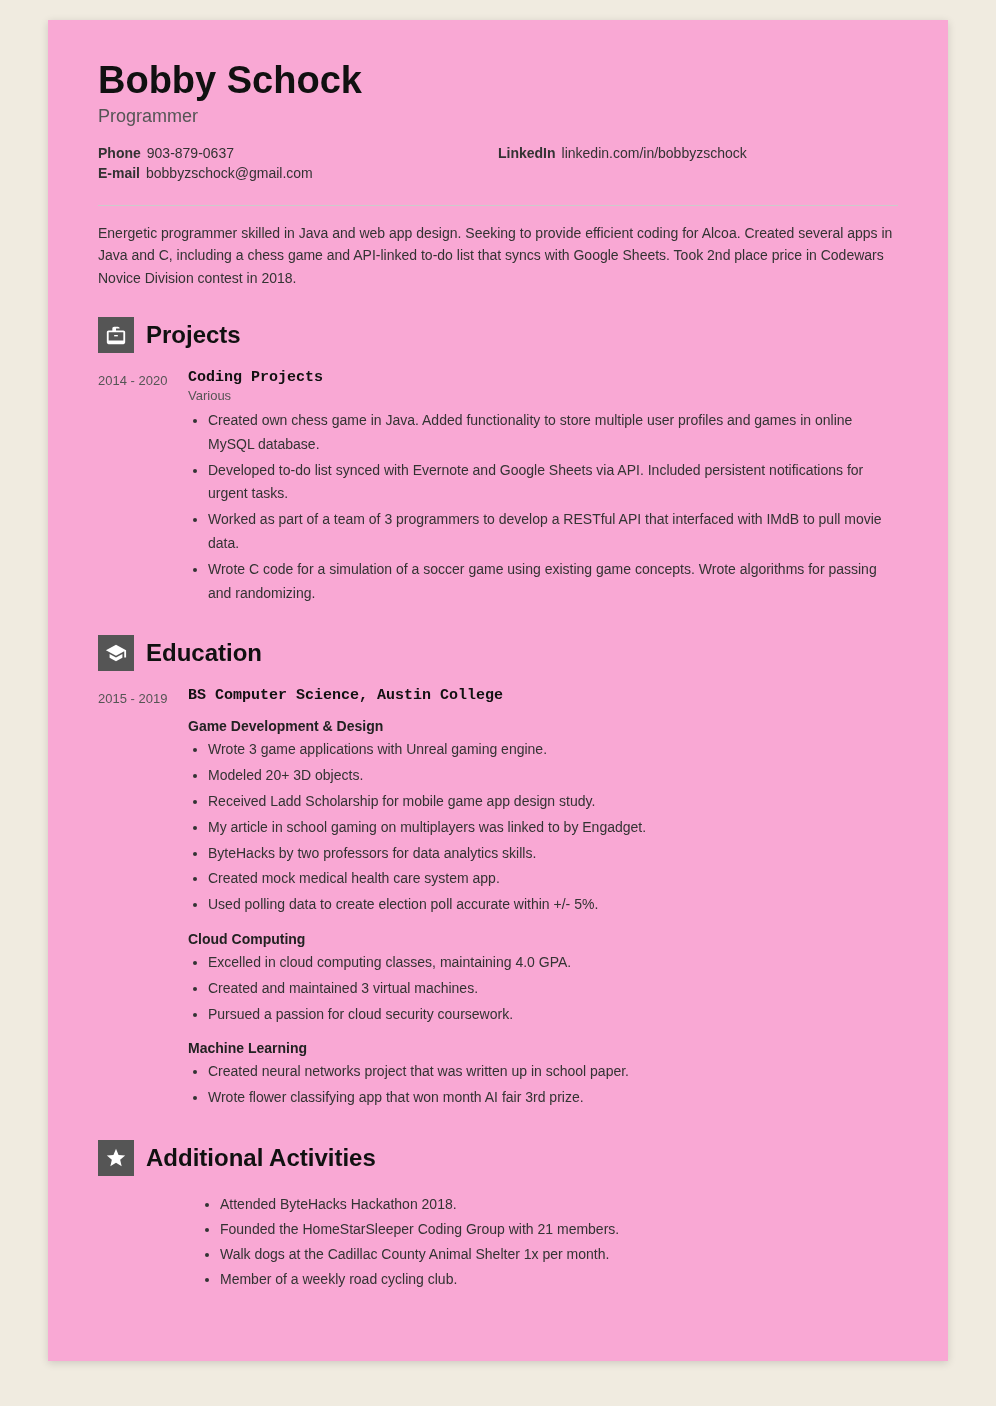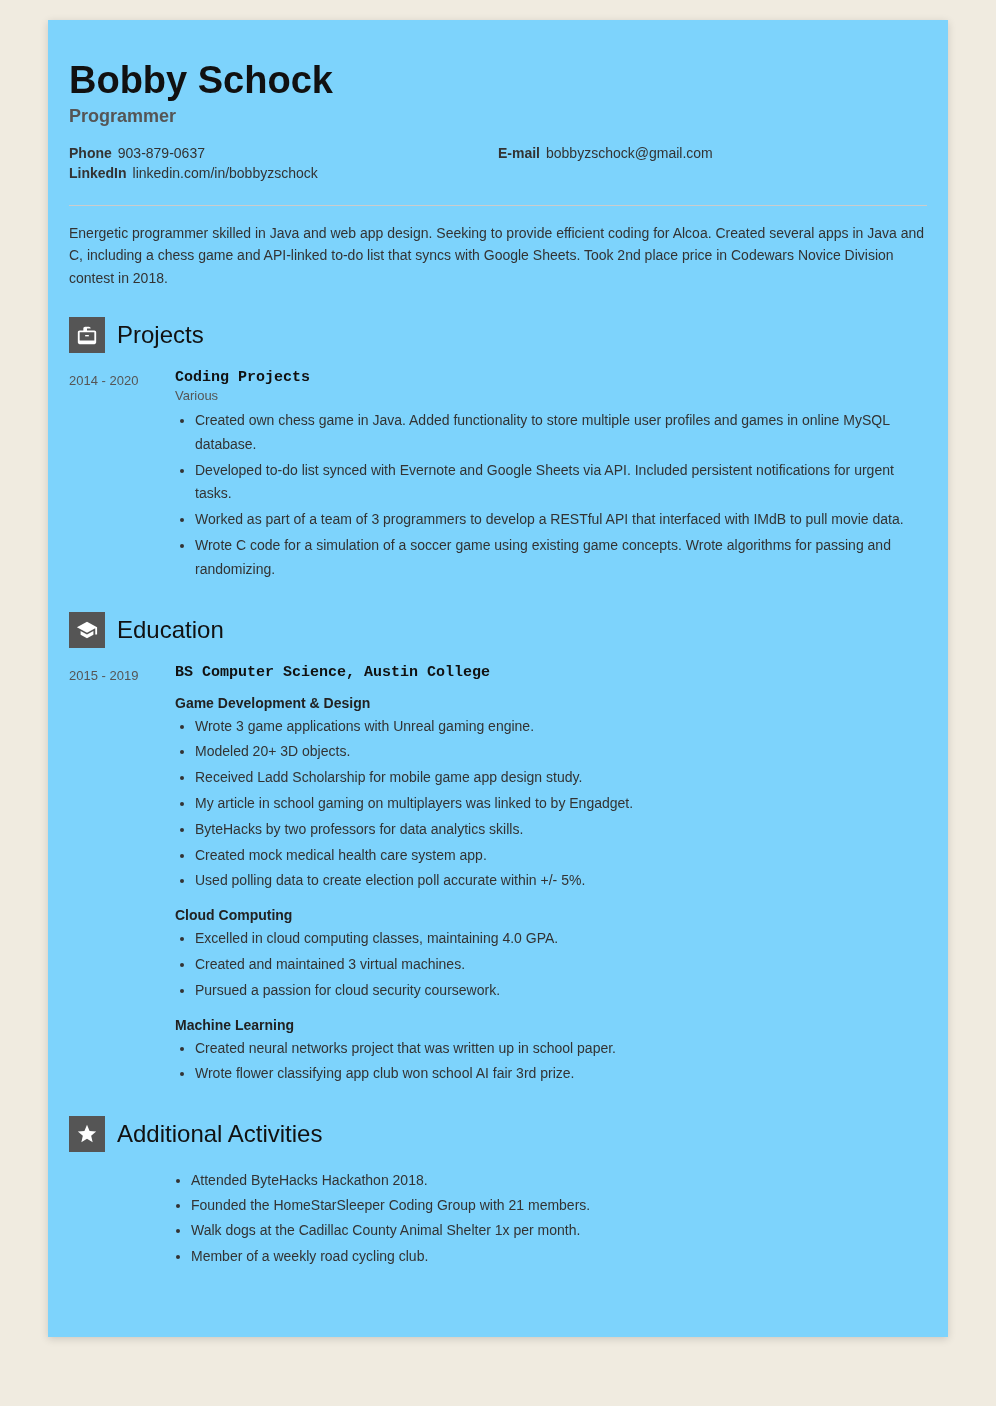--- a/index.html
+++ b/index.html
@@ -8,37 +8,36 @@
       padding: 0;
     }
     body {
       font-family: Arial, sans-serif;
       background-color: #f0ebe0;
       display: flex;
       justify-content: center;
       padding: 20px;
     }
     .resume {
-      background: #7dd3fc;
+      background: #f9a8d4;
       width: 900px;
-      padding: 40px 21px;
+      padding: 40px 50px;
       box-shadow: 0 2px 8px rgba(0,0,0,0.15);
     }
     .name {
       font-size: 38px;
       font-weight: bold;
       color: #111;
       line-height: 1.1;
     }
     .title {
       font-size: 18px;
       color: #555;
       margin-top: 4px;
       margin-bottom: 18px;
-      font-weight: bold;
     }
     .contact-grid {
       display: grid;
       grid-template-columns: 1fr 1fr;
       row-gap: 4px;
       margin-bottom: 24px;
     }
     .contact-item {
       font-size: 14px;
       color: #333;
@@ -76,27 +75,27 @@
       margin-right: 12px;
       flex-shrink: 0;
     }
     .section-icon svg {
       width: 22px;
       height: 22px;
       fill: #fff;
     }
     .section-title {
       font-size: 24px;
-      font-weight: normal;
+      font-weight: bold;
       color: #111;
     }
     .entry {
       display: grid;
       grid-template-columns: 90px 1fr;
-      gap: 0 16px;
+      gap: 0 0;
       margin-bottom: 16px;
     }
     .entry-dates {
       font-size: 13px;
       color: #555;
       padding-top: 2px;
       line-height: 1.5;
     }
     .entry-content {
       font-size: 14px;
@@ -148,24 +147,24 @@
   <div>
     <div class="name">Bobby Schock</div>
     <div class="title">Programmer</div>
   </div>
 
   <div class="contact-grid">
     <div class="contact-item">
       <span class="contact-label">Phone</span><span>903-879-0637</span>
     </div>
     <div class="contact-item">
+      <span class="contact-label">LinkedIn</span><span>linkedin.com/in/bobbyzschock</span>
+    </div>
+    <div class="contact-item">
       <span class="contact-label">E-mail</span><span>bobbyzschock@gmail.com</span>
-    </div>
-    <div class="contact-item">
-      <span class="contact-label">LinkedIn</span><span>linkedin.com/in/bobbyzschock</span>
     </div>
   </div>
 
   <hr class="divider">
 
   <div class="summary">Energetic programmer skilled in Java and web app design. Seeking to provide efficient coding for Alcoa. Created several apps in Java and C, including a chess game and API-linked to-do list that syncs with Google Sheets. Took 2nd place price in Codewars Novice Division contest in 2018.</div>
 
   <div class="section">
     <div class="section-header">
       <div class="section-icon">
@@ -221,21 +220,21 @@
             </ul>
             <div class="entry-subheading">Cloud Computing</div>
             <ul class="bullet-list">
               <li>Excelled in cloud computing classes, maintaining 4.0 GPA.</li>
               <li>Created and maintained 3 virtual machines.</li>
               <li>Pursued a passion for cloud security coursework.</li>
             </ul>
             <div class="entry-subheading">Machine Learning</div>
             <ul class="bullet-list">
               <li>Created neural networks project that was written up in school paper.</li>
-              <li>Wrote flower classifying app club won school AI fair 3rd prize.</li>
+              <li>Wrote flower classifying app that won month AI fair 3rd prize.</li>
             </ul>
           </div>
         </div>
       </div>
   </div>
 
   <div class="section">
     <div class="section-header">
       <div class="section-icon">
         <svg viewBox="0 0 24 24">

